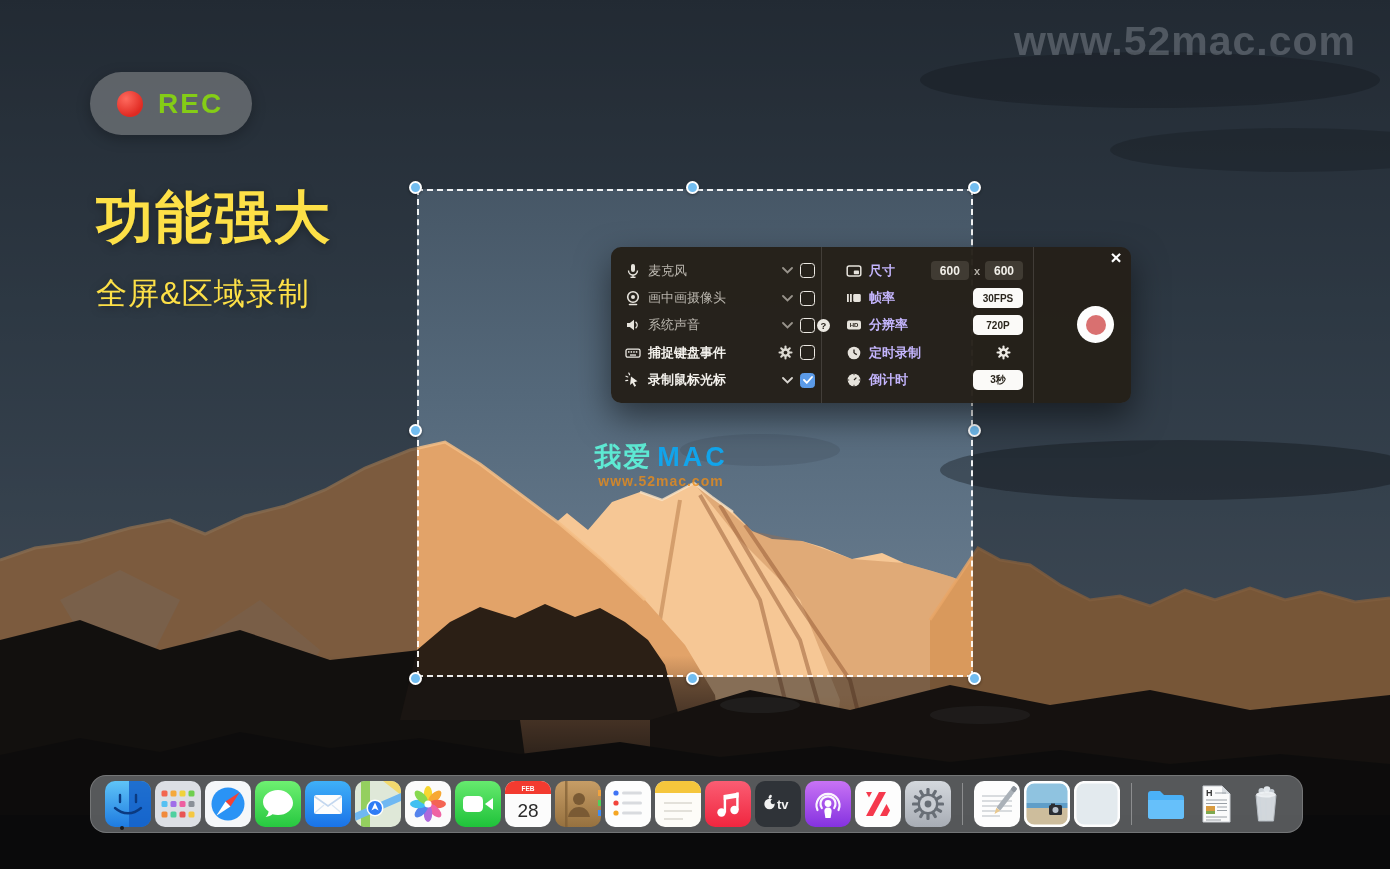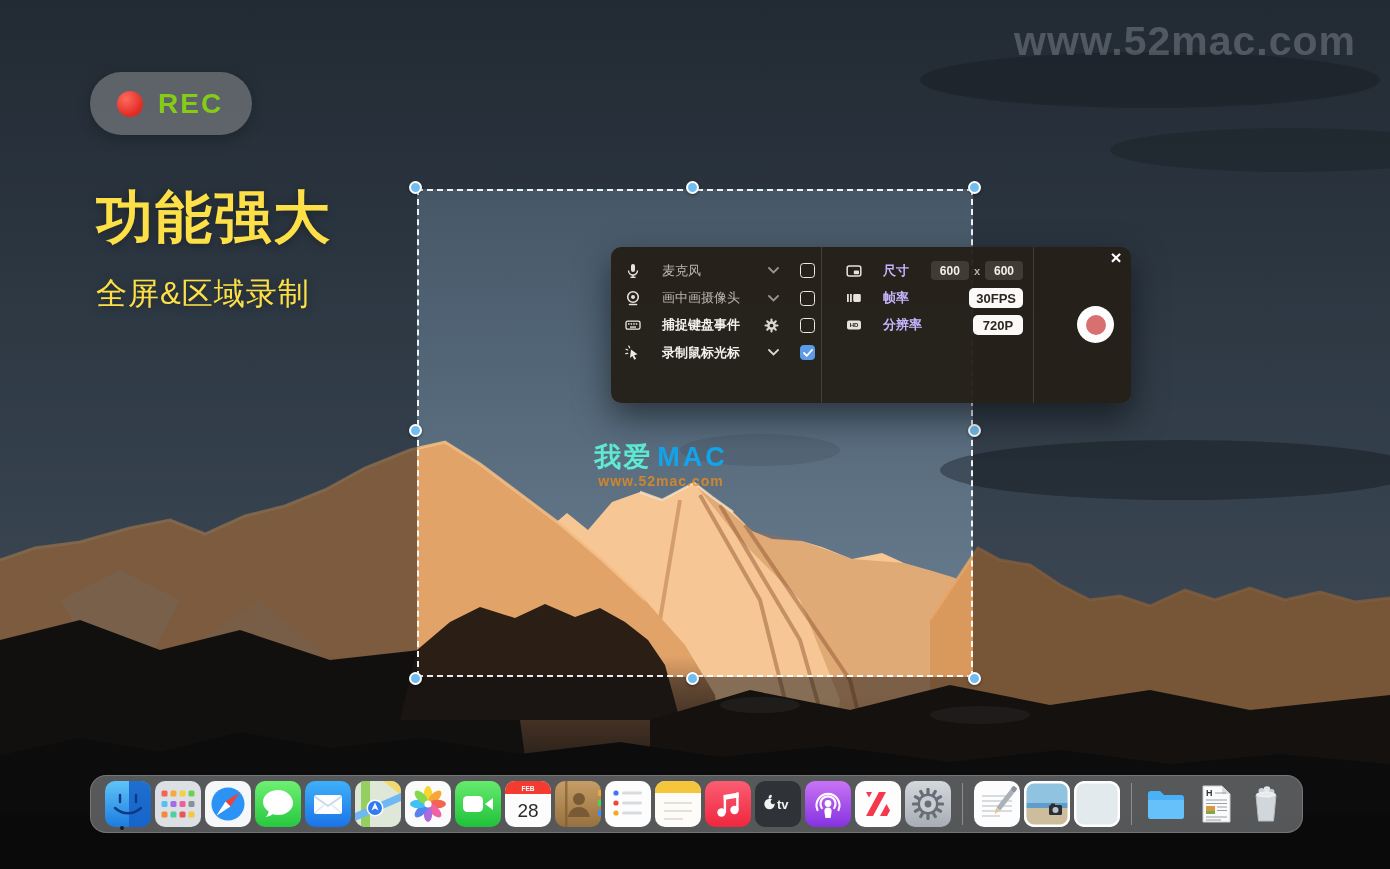--- a/index.html
+++ b/index.html
@@ -43,39 +43,39 @@
   .wm-center .p2 { color:#12a5ec; letter-spacing:3px; margin-left:5px; }
   .wm-center .l2 { font-size:14px; font-weight:800; color:rgba(235,140,25,.8); letter-spacing:1px; margin-top:3px; }
 
   
   .panel { position:absolute; left:611px; top:247px; width:520px; height:156px; z-index:5;
     background:rgba(37,32,25,.97); border-radius:10px; box-shadow:0 14px 34px rgba(0,0,0,.5);
     display:flex; color:#e9e6e0; }
   .p-left { width:211px; padding:10px 6px 8px 14px; border-right:1px solid rgba(255,255,255,.13); }
   .p-right { width:212px; padding:10px 10px 8px 24px; border-right:1px solid rgba(255,255,255,.13); }
   .p-rec { flex:1; position:relative; }
-  .prow { display:flex; align-items:center; height:27.4px; gap:21px; position:relative; }
+  .prow { display:flex; align-items:center; height:27.4px; gap:7px; position:relative; }
   .picon { width:16px; height:16px; flex:none; display:flex; align-items:center; justify-content:center; }
   .lbl { flex:1; font-size:13px; white-space:nowrap; }
   .dim .lbl { color:#b9b5ad; font-weight:400; }
   .lit .lbl { color:#f3f1ec; font-weight:700; }
   .p-right .lbl { color:#c4b5fd; font-weight:700; }
   .chev { width:11px; height:7px; flex:none; display:flex; }
   .cbox { width:15px; height:15px; border:1.6px solid #ece9e3; border-radius:3.5px; flex:none; }
   .cbox.checked { background:#5b9be8; border-color:#5b9be8; display:flex; align-items:center; justify-content:center; }
   .help { position:absolute; right:-15px; top:7px; width:13px; height:13px; border-radius:50%;
     background:#ece9e3; color:#26211a; font-size:9.5px; font-weight:800;
     display:flex; align-items:center; justify-content:center; }
   .rowgear { width:15px; height:15px; flex:none; display:flex; }
   .vals { display:flex; align-items:center; flex:none; }
   .pill-dark { min-width:38px; height:19px; background:#403b33; border-radius:4px; color:#f2f0ea;
     font-size:12px; font-weight:700; display:flex; align-items:center; justify-content:center; padding:0 4px; }
   .sep-x { color:#b5b1a9; font-size:11px; font-weight:700; margin:0 5px; }
   .pill-light { min-width:50px; height:20px; background:#fbfaf8; border-radius:5px; color:#2b261e;
-    font-size:13px; font-weight:700; display:flex; align-items:center; justify-content:center; padding:0 7px; }
+    font-size:10px; font-weight:700; display:flex; align-items:center; justify-content:center; padding:0 7px; }
   .panel-close { position:absolute; top:1px; right:5px; width:20px; height:20px; color:#fff;
     font-size:19px; font-weight:700; display:flex; align-items:center; justify-content:center; }
   .rec-btn { position:absolute; left:466px; top:59px; width:37px; height:37px; border-radius:50%;
     background:#fdfdfd; display:flex; align-items:center; justify-content:center; }
   .rec-btn-inner { width:20px; height:20px; border-radius:50%; background:#d97070; }
 
   
   .dock { position:absolute; left:90px; top:775px; width:1213px; height:58px; z-index:6;
     background:rgba(148,151,155,.55); border:1px solid rgba(255,255,255,.18); border-radius:16px;
     display:flex; align-items:center; justify-content:center; padding:0 7px; gap:4px; }
@@ -211,20 +211,36 @@
         </span>
         <span class="lbl">画中画摄像头</span>
         <span class="chev">
             <svg viewBox="0 0 11 7">
               <path d="M1 1l4.5 4.5L10 1" fill="none" stroke="#98938b" stroke-width="1.8" stroke-linecap="round"></path>
             </svg>
           </span>
         <span class="cbox"></span>
       </div>
 
+      <div class="prow dim">
+        <span class="picon">
+          <svg viewBox="0 0 16 16">
+              <path d="M2 6h2.8L9 2.8v10.4L4.8 10H2z" fill="#e6e3dc"></path>
+              <path d="M11 5.2a4 4 0 0 1 0 5.6" fill="none" stroke="#e6e3dc" stroke-width="1.4" stroke-linecap="round"></path>
+            </svg>
+        </span>
+        <span class="lbl">系统声音</span>
+        <span class="chev">
+            <svg viewBox="0 0 11 7">
+              <path d="M1 1l4.5 4.5L10 1" fill="none" stroke="#98938b" stroke-width="1.8" stroke-linecap="round"></path>
+            </svg>
+          </span>
+        <span class="cbox"></span>
+        <span class="help">?</span>
+      </div>
 
       <div class="prow lit">
         <span class="picon">
           <svg viewBox="0 0 16 16">
               <rect x="1" y="4.2" width="14" height="8" rx="1.6" fill="none" stroke="#eeebe5" stroke-width="1.3"></rect>
               <g fill="#eeebe5">
                 <rect x="3" y="6.2" width="1.5" height="1.5"></rect>
                 <rect x="5.6" y="6.2" width="1.5" height="1.5"></rect>
                 <rect x="8.2" y="6.2" width="1.5" height="1.5"></rect>
                 <rect x="10.8" y="6.2" width="1.5" height="1.5"></rect>
@@ -310,21 +326,63 @@
               <rect x="1" y="3.6" width="14" height="8.8" rx="2" fill="#e6e3dc"></rect>
               <text x="8" y="10.3" text-anchor="middle" font-size="6" font-weight="800" fill="#28231c">HD</text>
             </svg>
         </span>
         <span class="lbl">分辨率</span>
         <span class="vals">
             <span class="pill-light">720P</span>
           </span>
       </div>
 
-
+      <div class="prow r">
+        <span class="picon">
+          <svg viewBox="0 0 16 16">
+              <circle cx="8" cy="8" r="6.3" fill="#e6e3dc"></circle>
+              <line x1="8" y1="8" x2="8" y2="4.4" stroke="#28231c" stroke-width="1.3"></line>
+              <line x1="8" y1="8" x2="10.8" y2="9.6" stroke="#28231c" stroke-width="1.3"></line>
+            </svg>
+        </span>
+        <span class="lbl">定时录制</span>
+        <span class="vals" style="margin-right:12px;">
+          <span class="rowgear">
+            <svg viewBox="0 0 16 16">
+                <g fill="#eeebe5">
+                  <rect x="6.9" y="0.5" width="2.2" height="15" rx="1"></rect>
+                  <rect x="6.9" y="0.5" width="2.2" height="15" rx="1" transform="rotate(45 8 8)"></rect>
+                  <rect x="6.9" y="0.5" width="2.2" height="15" rx="1" transform="rotate(90 8 8)"></rect>
+                  <rect x="6.9" y="0.5" width="2.2" height="15" rx="1" transform="rotate(135 8 8)"></rect>
+                  <circle cx="8" cy="8" r="4.6"></circle>
+                </g>
+                <circle cx="8" cy="8" r="2" fill="#26211a"></circle>
+              </svg>
+          </span>
+        </span>
+      </div>
+
+      <div class="prow r">
+        <span class="picon">
+          <svg viewBox="0 0 16 16">
+              <circle cx="8" cy="8" r="6.3" fill="#e6e3dc"></circle>
+              <line x1="8" y1="8" x2="10.4" y2="5.6" stroke="#28231c" stroke-width="1.2"></line>
+              <g stroke="#28231c" stroke-width="1" opacity="0.85">
+                <line x1="8" y1="1.7" x2="8" y2="3.2"></line>
+                <line x1="14.3" y1="8" x2="12.8" y2="8"></line>
+                <line x1="8" y1="14.3" x2="8" y2="12.8"></line>
+                <line x1="1.7" y1="8" x2="3.2" y2="8"></line>
+              </g>
+            </svg>
+        </span>
+        <span class="lbl">倒计时</span>
+        <span class="vals">
+            <span class="pill-light">3秒</span>
+          </span>
+      </div>
     </div>
 
     <div class="p-rec"></div>
 
     <div class="panel-close">×</div>
     <div class="rec-btn">
       <span class="rec-btn-inner"></span>
     </div>
   </div>
 

